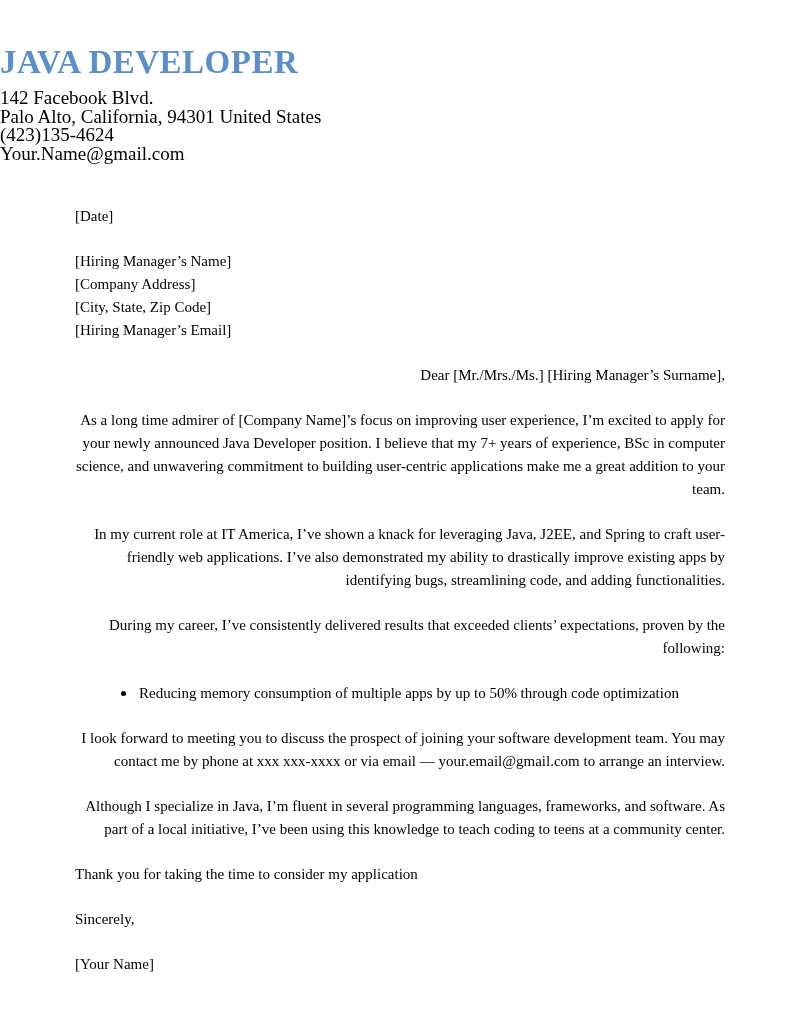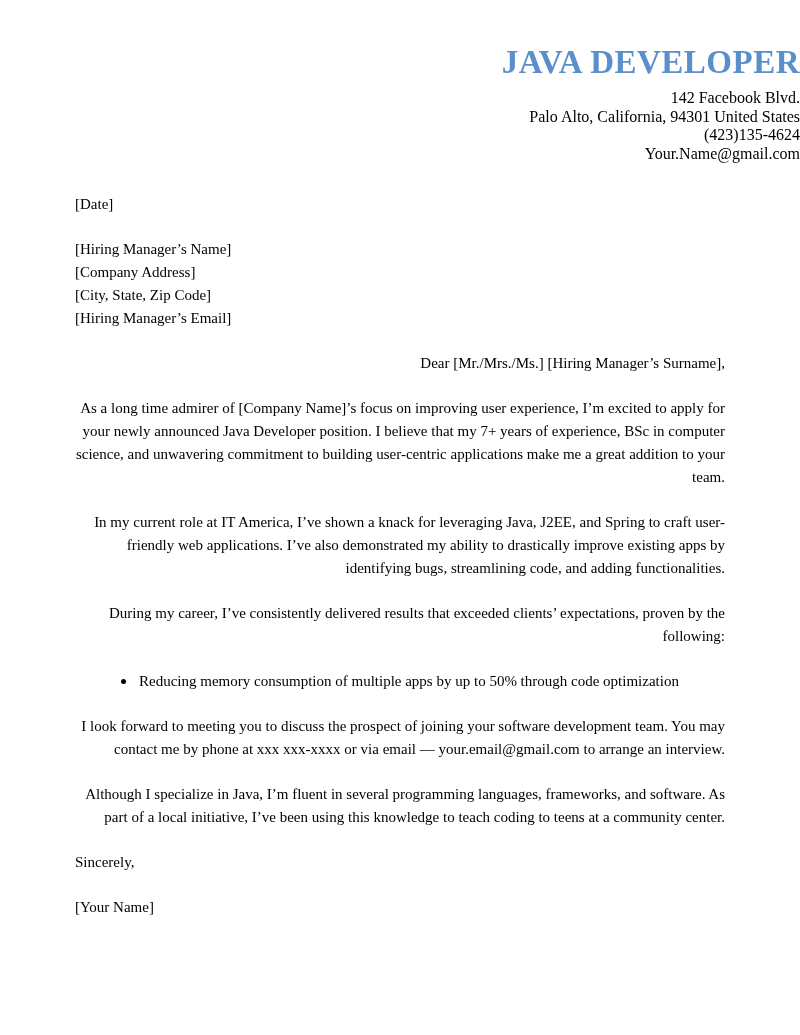--- a/index.html
+++ b/index.html
@@ -18,42 +18,42 @@
   .page {
     width: 800px;
     height: 1035px;
     box-sizing: border-box;
     background: #ffffff;
     position: relative;
   }
 
   
   .letterhead {
-    text-align: right;
+    text-align: left;
     padding-top: 46px;
   }
   .applicant-title {
     font-size: 33px;
     font-weight: bold;
     letter-spacing: 0.5px;
     line-height: 1.0;
     margin: 0 0 10px 0;
   }
   .contact-block {
-    font-size: 16px;
+    font-size: 19px;
     line-height: 18.5px;
     margin: 0 auto;
   }
   .contact-line {
     display: block;
   }
 
   
   .letter-body {
-    margin: 0 auto;
+    margin: 12px auto;
     width: 650px;
     padding-top: 30px;
     font-size: 15px;
     line-height: 23px;
   }
   .block {
     margin: 0 0 22px 0;
   }
   .addr-line {
     display: block;
@@ -127,19 +127,20 @@
     <p class="para">During my career, I’ve consistently delivered results that exceeded clients’ expectations, proven by the following:</p>
 
     <ul class="achievement-list">
       <li>Reducing memory consumption of multiple apps by up to 50% through code optimization</li>
     </ul>
 
     <p class="para">I look forward to meeting you to discuss the prospect of joining your software development team. You may contact me by phone at xxx xxx-xxxx or via email — your.email@gmail.com to arrange an interview.</p>
 
     <p class="para">Although I specialize in Java, I’m fluent in several programming languages, frameworks, and software. As part of a local initiative, I’ve been using this knowledge to teach coding to teens at a community center.</p>
 
+    <p class="signoff">Thank you for taking the time to consider my application</p>
 
     <p class="signoff">Sincerely,</p>
 
     <p class="signoff">[Your Name]</p>
 
   </main>
 </div>
 
 </body></html>

